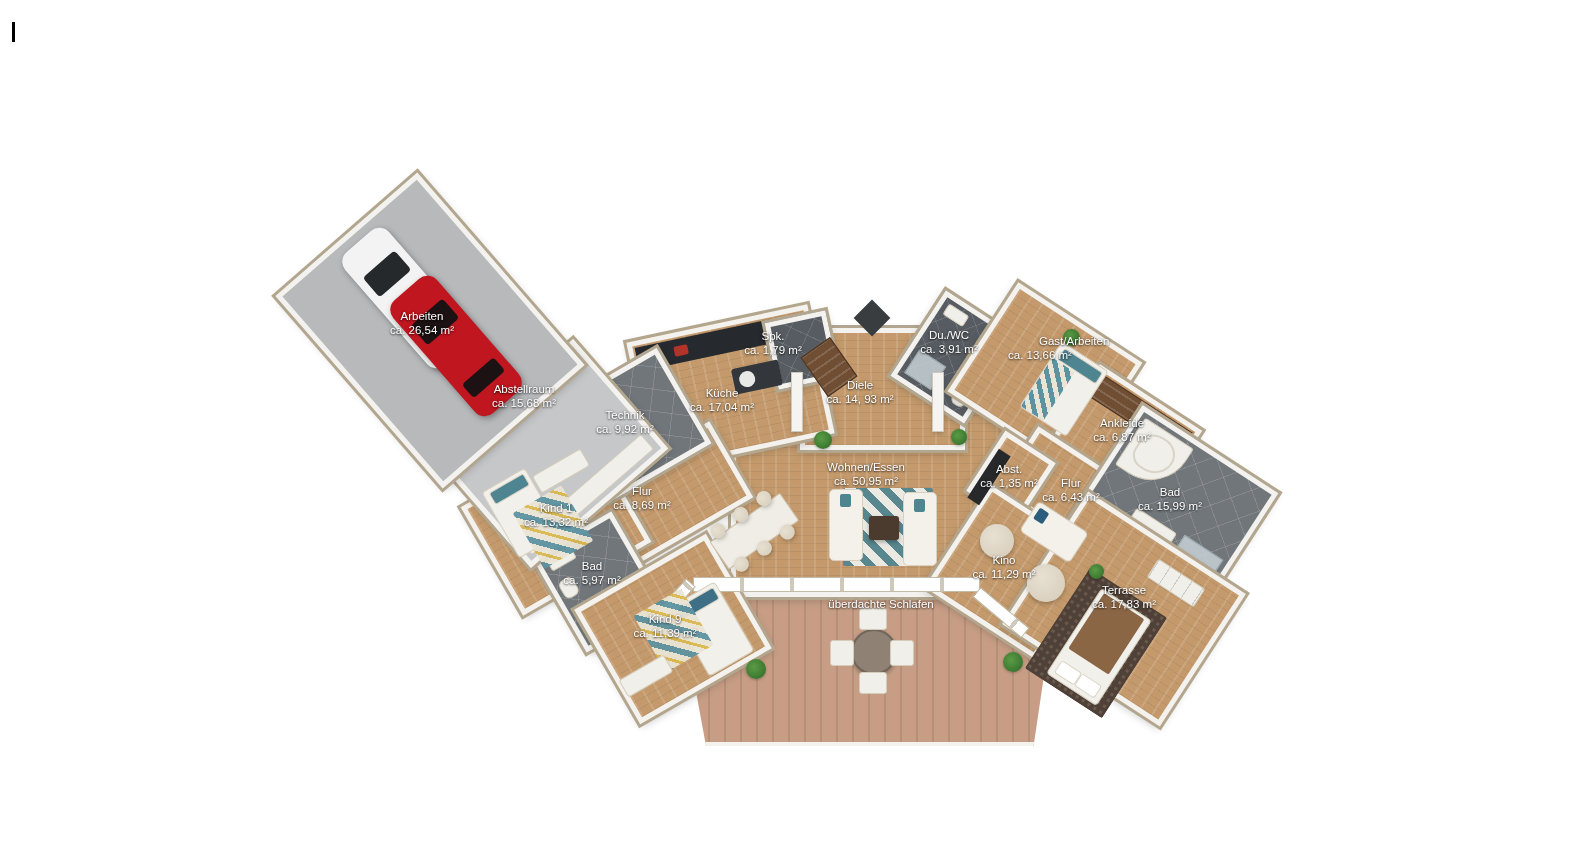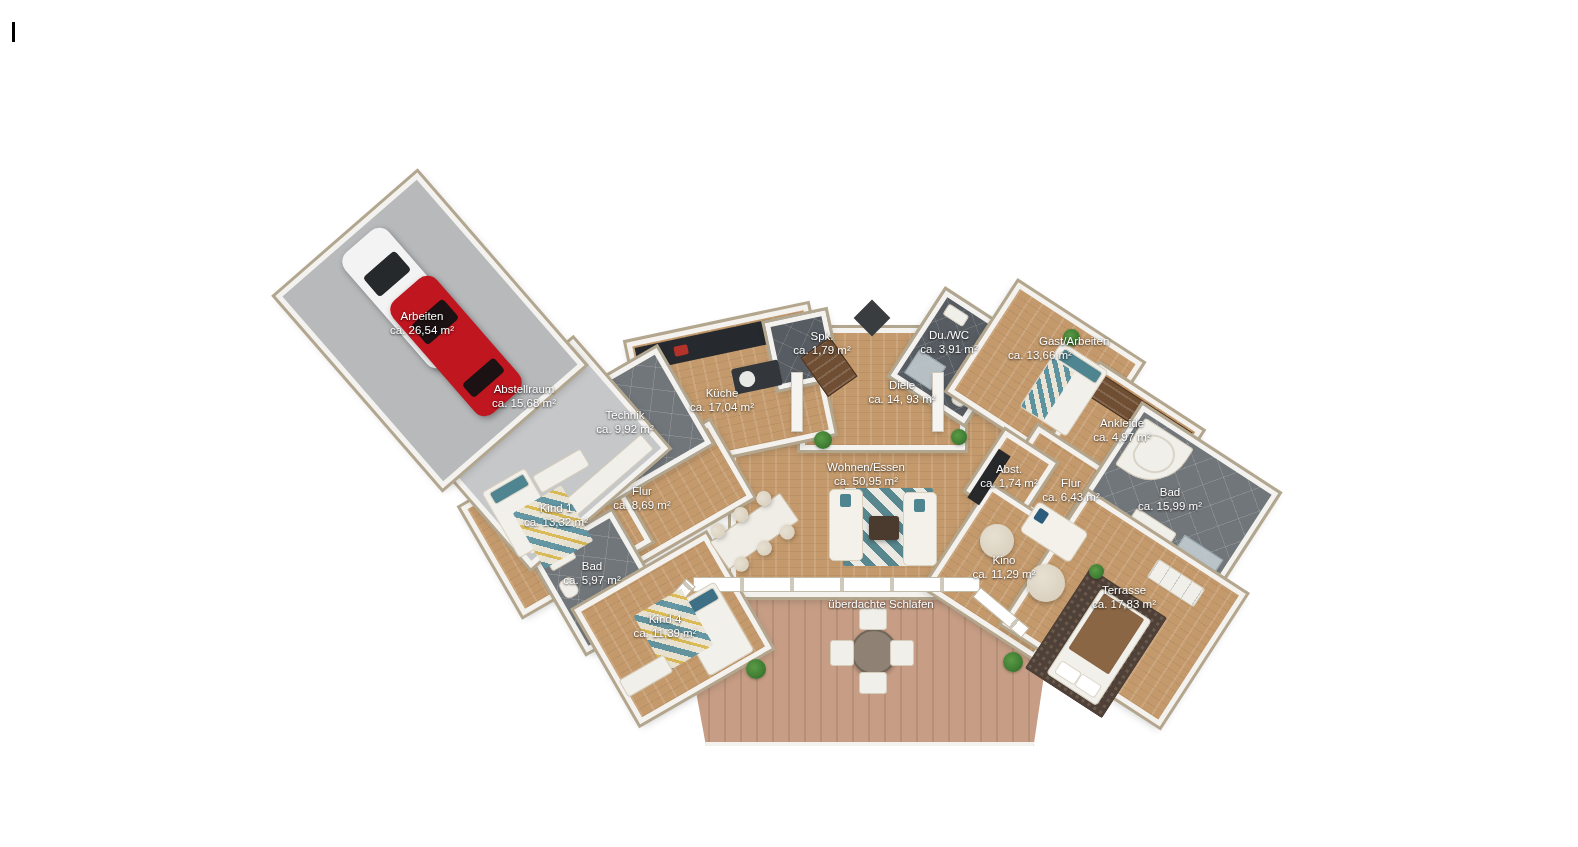--- a/index.html
+++ b/index.html
@@ -207,69 +207,69 @@
     <span>ca. 15,68 m²</span>
     </div>
   <div class="lbl" style="left:625px;top:409px;">
     <span>Technik</span>
     <span>ca. 9,92 m²</span>
     </div>
   <div class="lbl" style="left:722px;top:387px;">
     <span>Küche</span>
     <span>ca. 17,04 m²</span>
     </div>
-  <div class="lbl" style="left:812px;top:330px;padding-left:20px;">
+  <div class="lbl" style="left:763px;top:330px;padding-left:20px;">
     <span>Spk.</span>
     <span>ca. 1,79 m²</span>
     </div>
-  <div class="lbl" style="left:902px;top:379px;">
+  <div class="lbl" style="left:860px;top:379px;">
     <span>Diele</span>
     <span>ca. 14, 93 m²</span>
     </div>
   <div class="lbl" style="left:949px;top:329px;">
     <span>Du./WC</span>
     <span>ca. 3,91 m²</span>
     </div>
   <div class="lbl wrap" style="left:1040px;top:335px;">
     <span style="display:inline;padding-left:32px;">Gast/Arbeiten</span>
     <span style="white-space:nowrap;">ca. 13,66 m²</span></div>
   <div class="lbl" style="left:1122px;top:417px;">
     <span>Ankleide</span>
-    <span>ca. 4,97 m²</span>
+    <span>ca. 6,87 m²</span>
     </div>
   <div class="lbl" style="left:1170px;top:486px;">
     <span>Bad</span>
     <span>ca. 15,99 m²</span>
     </div>
   <div class="lbl" style="left:1071px;top:477px;">
     <span>Flur</span>
     <span>ca. 6,43 m²</span>
     </div>
   <div class="lbl" style="left:1009px;top:463px;">
     <span>Abst.</span>
-    <span>ca. 1,74 m²</span>
+    <span>ca. 1,35 m²</span>
     </div>
   <div class="lbl" style="left:866px;top:461px;">
     <span>Wohnen/Essen</span>
     <span>ca. 50,95 m²</span>
     </div>
   <div class="lbl" style="left:642px;top:485px;">
     <span>Flur</span>
     <span>ca. 8,69 m²</span>
     </div>
   <div class="lbl" style="left:556px;top:502px;">
     <span>Kind 1</span>
     <span>ca. 13,32 m²</span>
     </div>
   <div class="lbl" style="left:592px;top:560px;">
     <span>Bad</span>
     <span>ca. 5,97 m²</span>
     </div>
   <div class="lbl" style="left:665px;top:613px;">
-    <span>Kind 4</span>
+    <span>Kind 9</span>
     <span>ca. 11,39 m²</span>
     </div>
   <div class="lbl" style="left:1004px;top:554px;">
     <span>Kino</span>
     <span>ca. 11,29 m²</span>
     </div>
   <div class="lbl" style="left:1124px;top:584px;">
     <span>Terrasse</span>
     <span>ca. 17,83 m²</span>
     </div>

